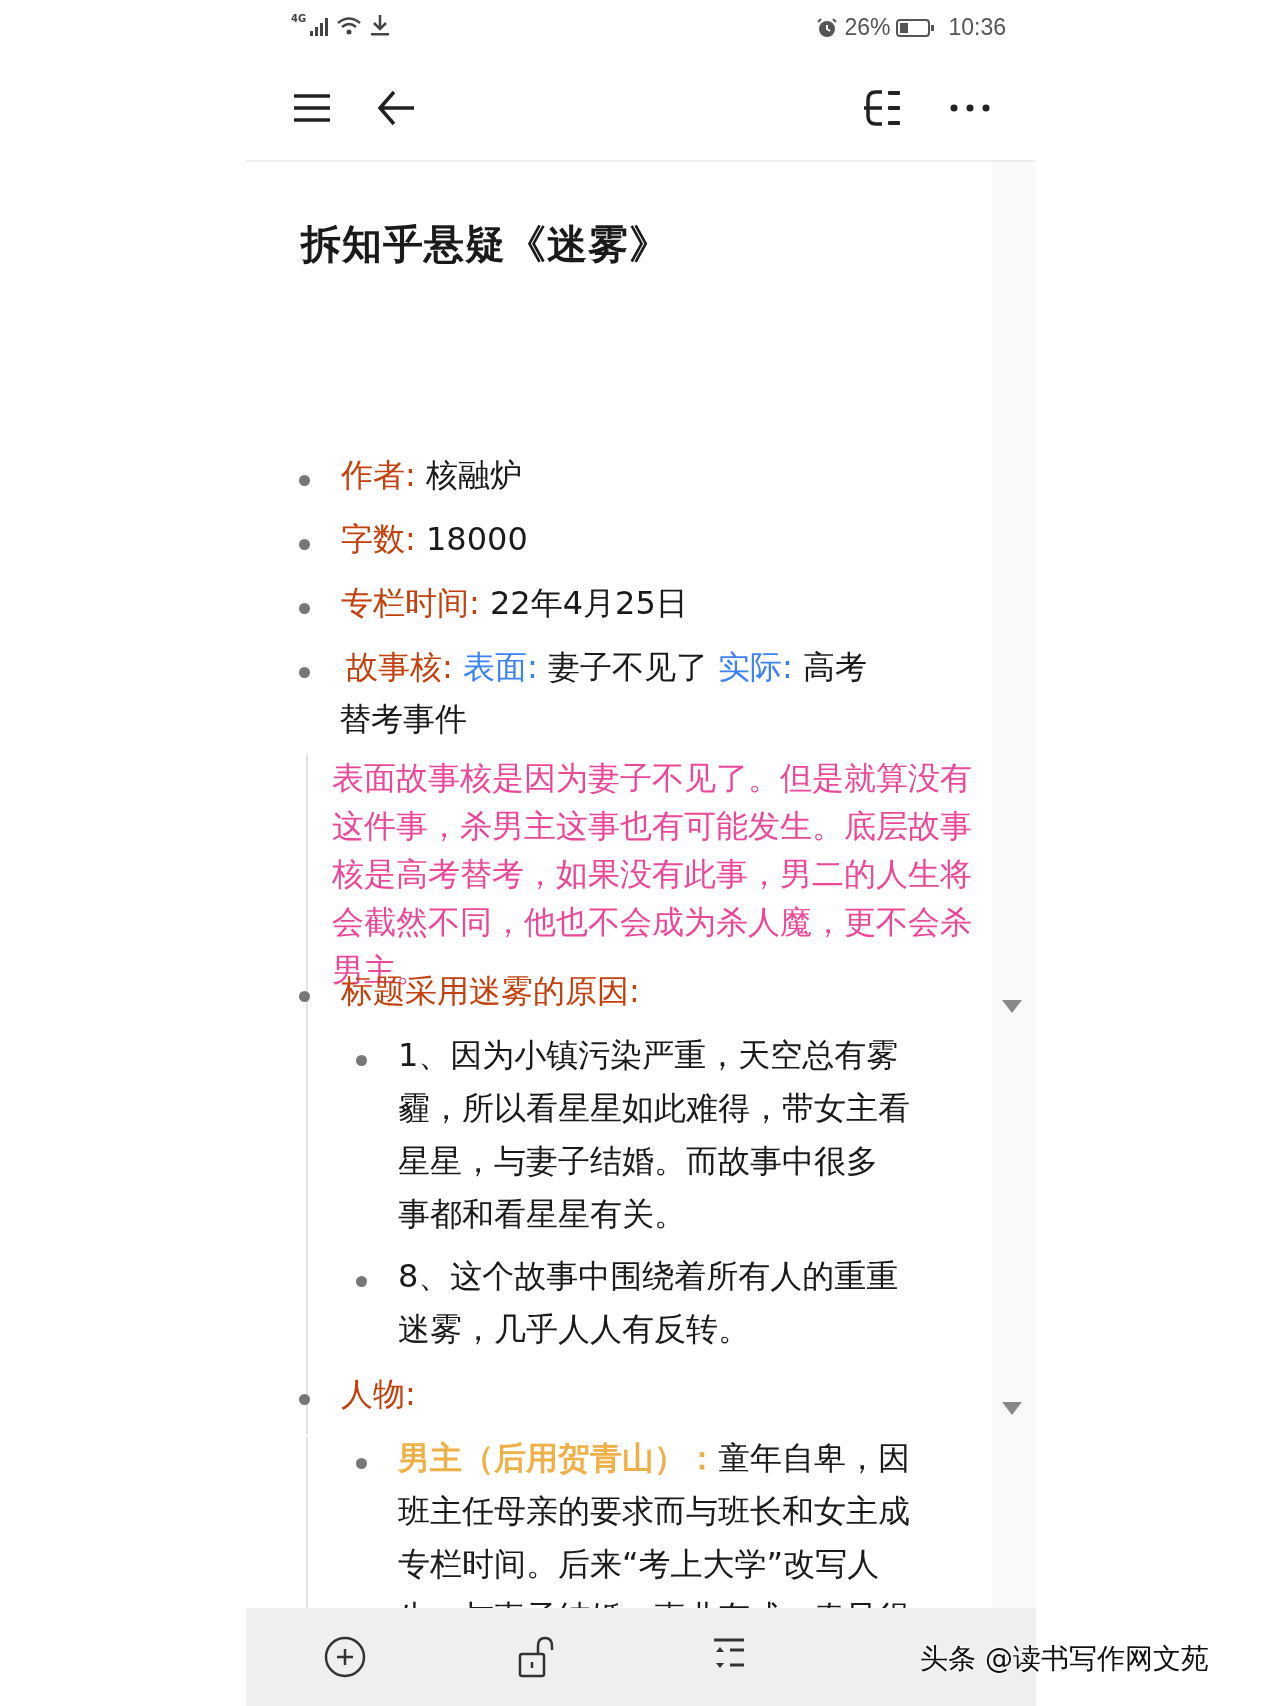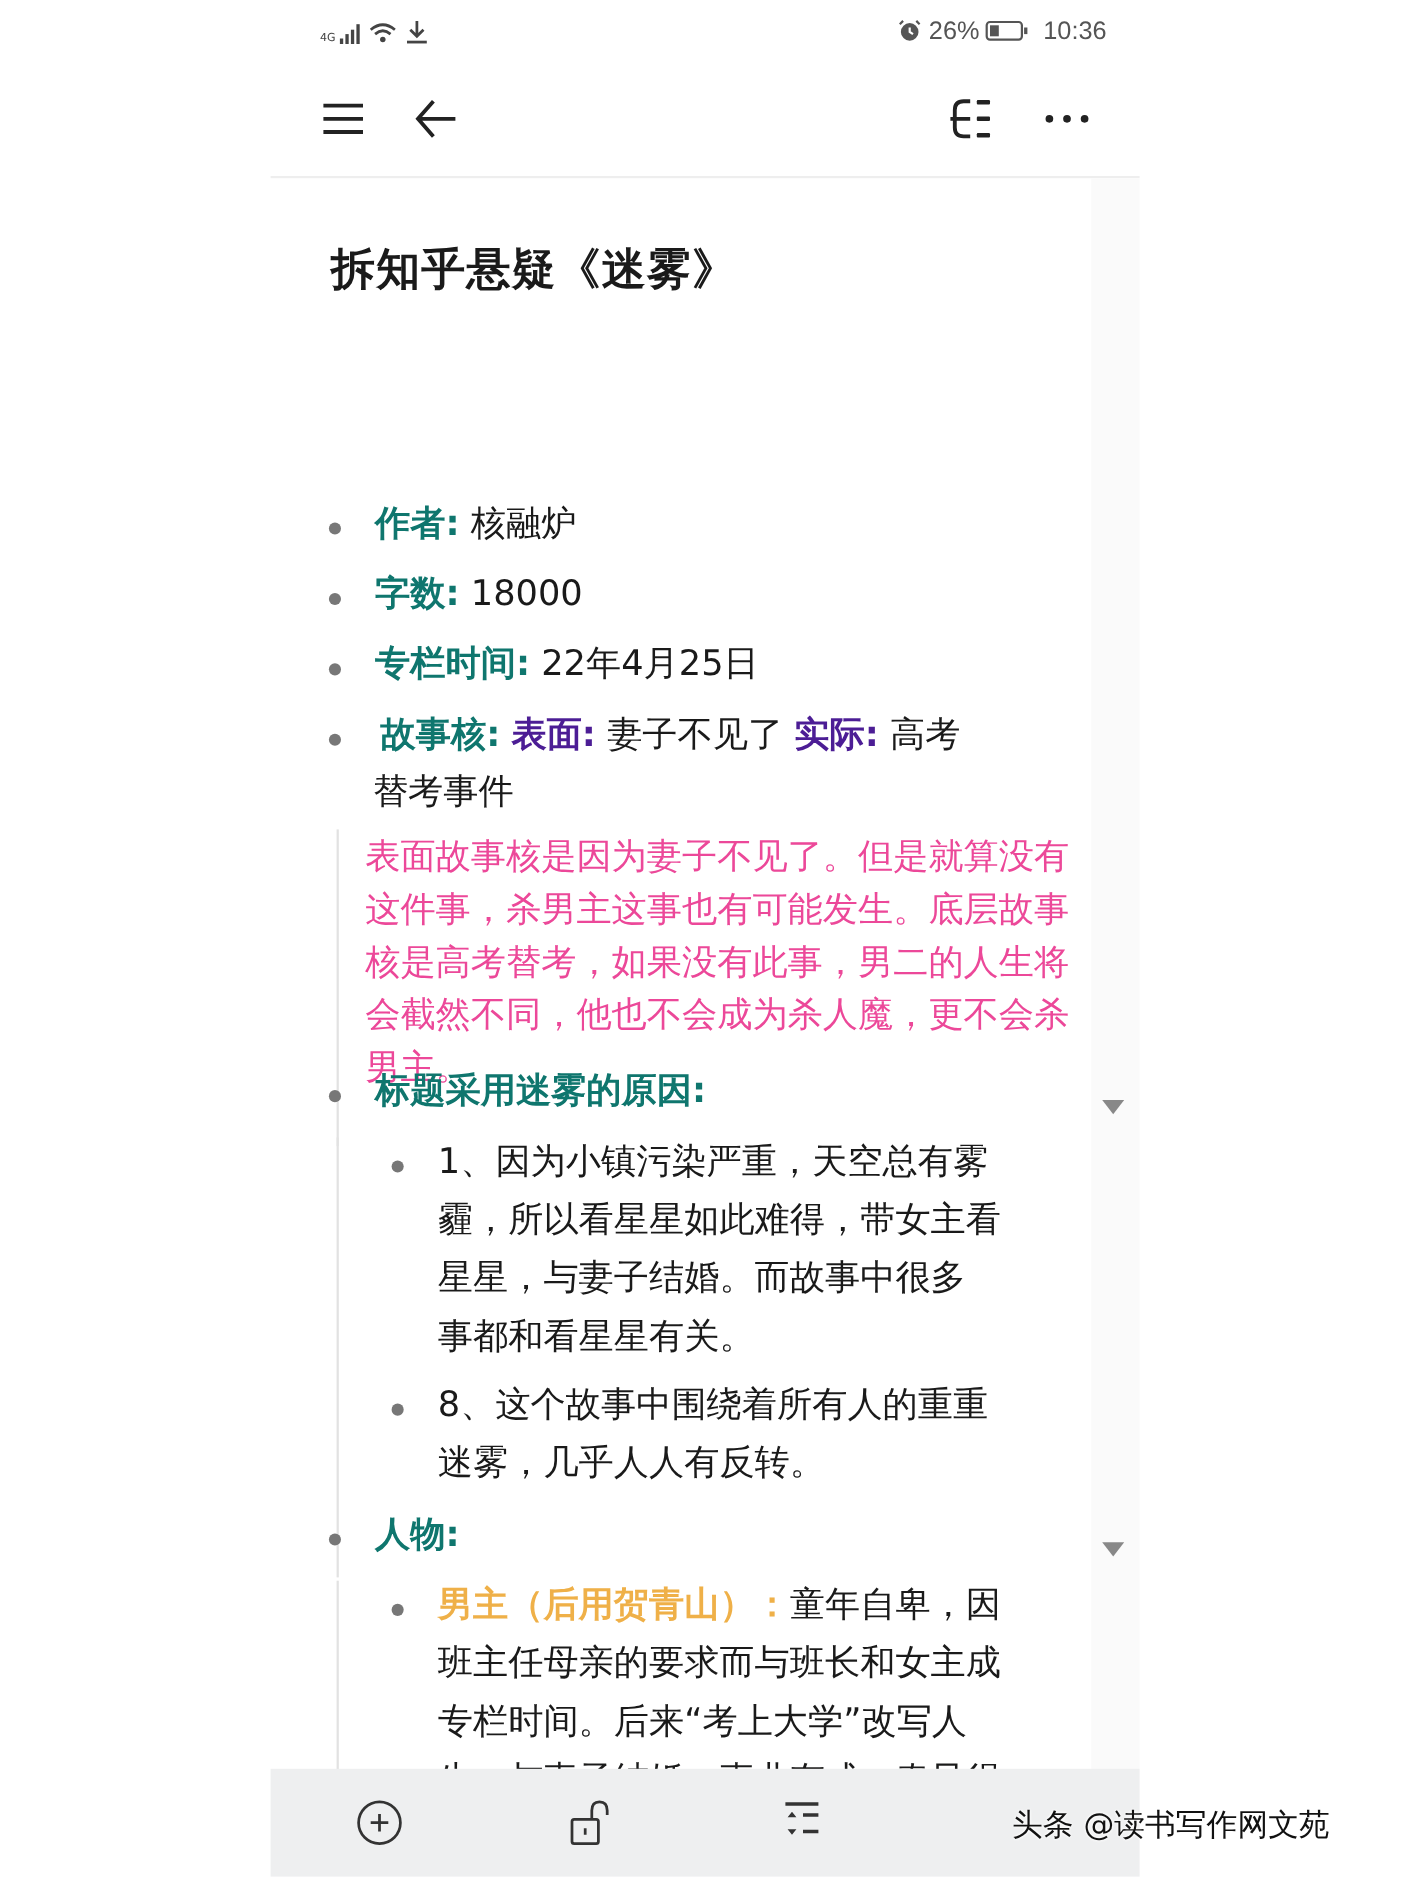--- a/index.html
+++ b/index.html
@@ -1,36 +1,36 @@
 <!DOCTYPE html>
 <html><head>
 <meta charset="utf-8">
 <style>
   html,body{margin:0;padding:0;}
   body{width:1280px;height:1706px;background:#ffffff;position:relative;overflow:hidden;font-family:"DejaVu Sans","Liberation Sans",sans-serif;}
   .phone{position:absolute;left:246px;top:0;width:790px;height:1706px;background:#fff;}
   .status{position:absolute;left:0;top:0;width:790px;height:60px;}
   .status .left{position:absolute;left:45px;top:14px;display:flex;align-items:flex-end;gap:8px;color:#444;}
   .status .right{position:absolute;right:30px;top:14px;display:flex;align-items:center;gap:6px;color:#555;font-size:23px;font-family:"Liberation Sans",sans-serif;}
-  .sig-4g{font-size:10px;font-weight:normal;line-height:10px;margin-right:-4px;align-self:flex-start;margin-top:16px;}
+  .sig-4g{font-size:10px;font-weight:bold;line-height:10px;margin-right:-4px;align-self:flex-start;}
   .bars{display:flex;align-items:flex-end;gap:2px;height:18px;}
   .bars i{display:block;width:3px;background:#444;}
   .battery{width:34px;height:18px;border:2px solid #555;border-radius:4px;position:relative;box-sizing:border-box;}
   .battery:before{content:"";position:absolute;left:2px;top:2px;width:8px;height:10px;background:#555;}
   .battery:after{content:"";position:absolute;right:-6px;top:4px;width:3px;height:6px;background:#555;}
   .toolbar{position:absolute;left:0;top:60px;width:790px;height:100px;}
   .tb-icon{position:absolute;top:24px;width:48px;height:48px;cursor:pointer;}
   .divider{position:absolute;left:0;top:160px;width:790px;height:2px;background:#eeeeee;}
   .rightstrip{position:absolute;left:746px;top:162px;width:44px;height:1446px;background:#fafafa;}
   .content{position:absolute;left:0;top:162px;width:746px;}
   .title{position:absolute;left:55px;top:55px;font-size:40px;font-weight:bold;color:#1a1a1a;letter-spacing:1px;white-space:nowrap;}
   .li{position:absolute;font-size:32px;color:#1a1a1a;white-space:nowrap;}
   .dot{position:absolute;width:11px;height:11px;border-radius:50%;background:#777;}
-  .red{color:#0f766e;font-weight:bold;}
-  .blue{color:#4c1d95;font-weight:bold;}
+  .red{color:#c2410c;font-weight:normal;}
+  .blue{color:#3b82f6;font-weight:normal;}
   .orange{color:#efb048;font-weight:bold;}
   .quote-bar{position:absolute;width:2px;background:#e2e2e2;}
   .quote-line{position:absolute;left:86px;font-size:32px;color:#ec4899;white-space:nowrap;}
   .line{position:absolute;font-size:32px;color:#1a1a1a;white-space:nowrap;}
   .tri{position:absolute;width:0;height:0;border-left:10px solid transparent;border-right:10px solid transparent;border-top:13px solid #888;cursor:pointer;}
   .bottombar{position:absolute;left:0;top:1608px;width:790px;height:98px;background:#eeeff0;}
   .bb-icon{position:absolute;top:26px;width:46px;height:46px;cursor:pointer;}
   .watermark{position:absolute;left:920px;top:1640px;font-size:28px;color:#111;white-space:nowrap;text-shadow:0 0 3px #fff,0 0 3px #fff;}
 </style>
 </head>

